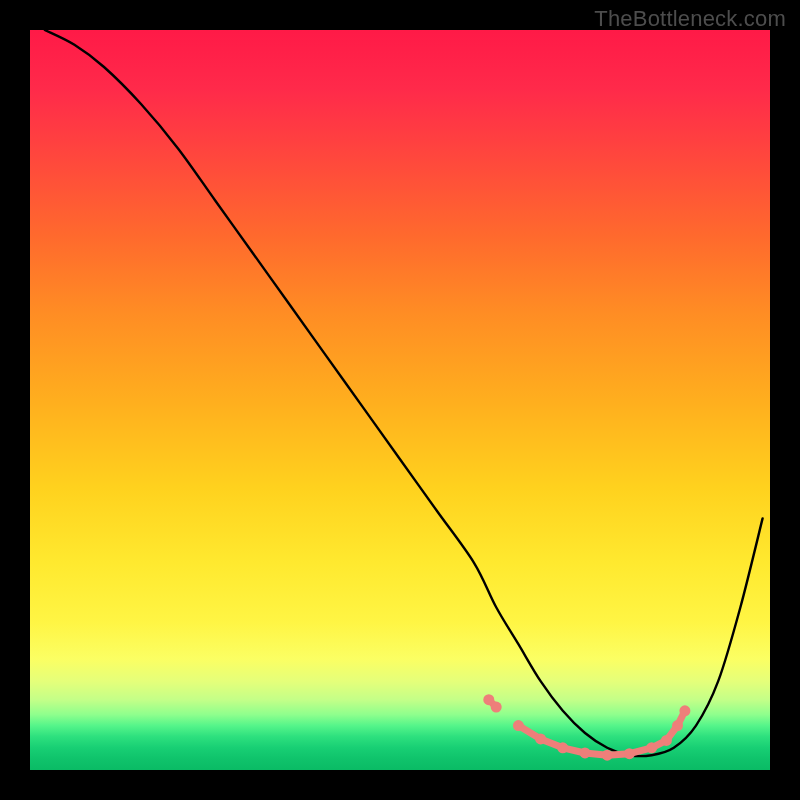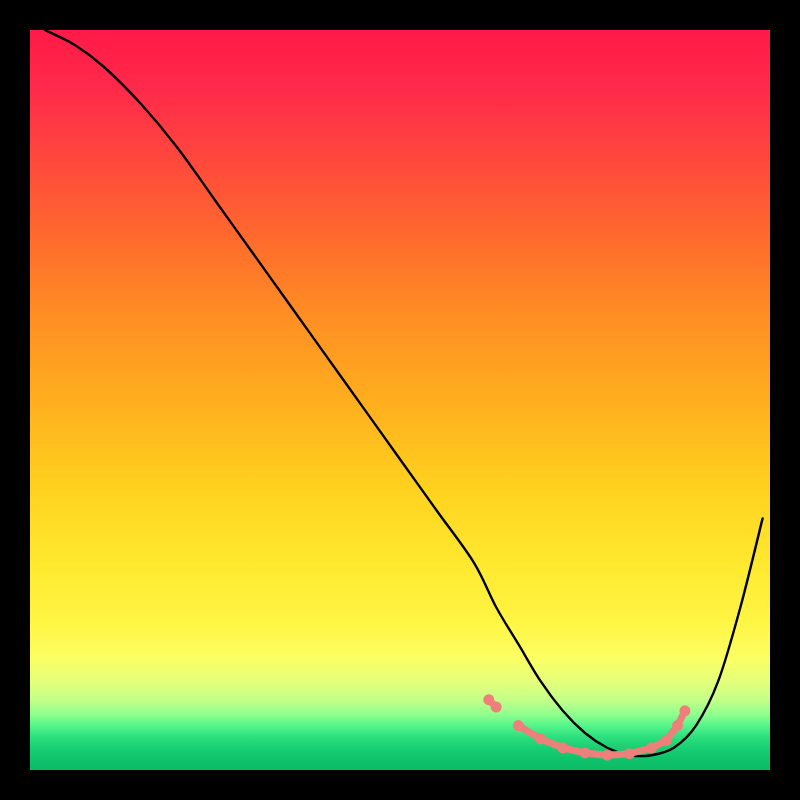--- a/index.html
+++ b/index.html
@@ -85,20 +85,21 @@
   .dash {
     stroke: #ee7f7a;
     stroke-width: 7;
     stroke-linecap: round;
   }
 </style>
 </head>
 <body>
 
 <div class="frame">
+  <div class="watermark">TheBottleneck.com</div>
 
   <div class="plot-area">
     <div class="gradient"></div>
     <svg class="curve" viewBox="0 0 740 740" preserveAspectRatio="none">
       <path id="curve-path" class="curve-path" d="M 14.8 0 C 19.733333333333334 2.466666666666678, 34.53333333333333 8.6333333333334, 44.4 14.800000000000068 C 54.266666666666666 20.966666666666736, 62.9 27.133333333333347, 74 37 C 85.1 46.86666666666665, 98.66666666666667 60.43333333333334, 111 74 C 123.33333333333333 87.56666666666666, 135.66666666666666 102.36666666666666, 148 118.39999999999998 C 160.33333333333334 134.4333333333333, 172.66666666666666 152.93333333333325, 185 170.19999999999993 C 197.33333333333334 187.4666666666666, 209.66666666666666 204.73333333333332, 222 222 C 234.33333333333334 239.26666666666668, 246.66666666666666 256.53333333333336, 259 273.8 C 271.3333333333333 291.06666666666666, 283.6666666666667 308.3333333333333, 296 325.59999999999997 C 308.3333333333333 342.8666666666666, 320.6666666666667 360.1333333333334, 333 377.40000000000003 C 345.3333333333333 394.6666666666667, 357.66666666666663 411.93333333333334, 370 429.2 C 382.33333333333337 446.46666666666664, 394.66666666666674 463.73333333333335, 407.00000000000006 481 C 419.33333333333337 498.26666666666665, 434.1333333333333 516.7666666666667, 444 532.8 C 453.8666666666667 548.8333333333333, 458.79999999999995 563.6333333333333, 466.2 577.2 C 473.6 590.7666666666668, 481.00000000000006 601.8666666666667, 488.40000000000003 614.2 C 495.8 626.5333333333334, 503.2 640.1, 510.59999999999997 651.2 C 518 662.3000000000001, 525.4 672.1666666666666, 532.8 680.8 C 540.1999999999999 689.4333333333333, 547.6 696.8333333333334, 555 703 C 562.4 709.1666666666666, 569.8000000000001 714.0999999999999, 577.2 717.8 C 584.6 721.5, 592.0000000000001 723.9666666666667, 599.4000000000001 725.2 C 606.8000000000001 726.4333333333334, 614.2 726.4333333333334, 621.6 725.2 C 629 723.9666666666667, 636.4 722.7333333333333, 643.8 717.8 C 651.1999999999999 712.8666666666666, 658.6 706.7, 666 695.6 C 673.4 684.5, 680.8000000000001 670.9333333333334, 688.2 651.2 C 695.6 631.4666666666667, 703 604.3333333333334, 710.4 577.2 C 717.8 550.0666666666667, 728.9 503.2, 732.6 488.4"></path>
       <g id="markers">
           <circle cx="458.8" cy="669.7" r="5.5" class="dot"></circle>
           <line x1="458.8" y1="669.7" x2="466.2" y2="677.1" class="dash"></line>
           <circle cx="466.2" cy="677.1" r="5.5" class="dot"></circle>
           <circle cx="488.40000000000003" cy="695.6" r="5.5" class="dot"></circle>

